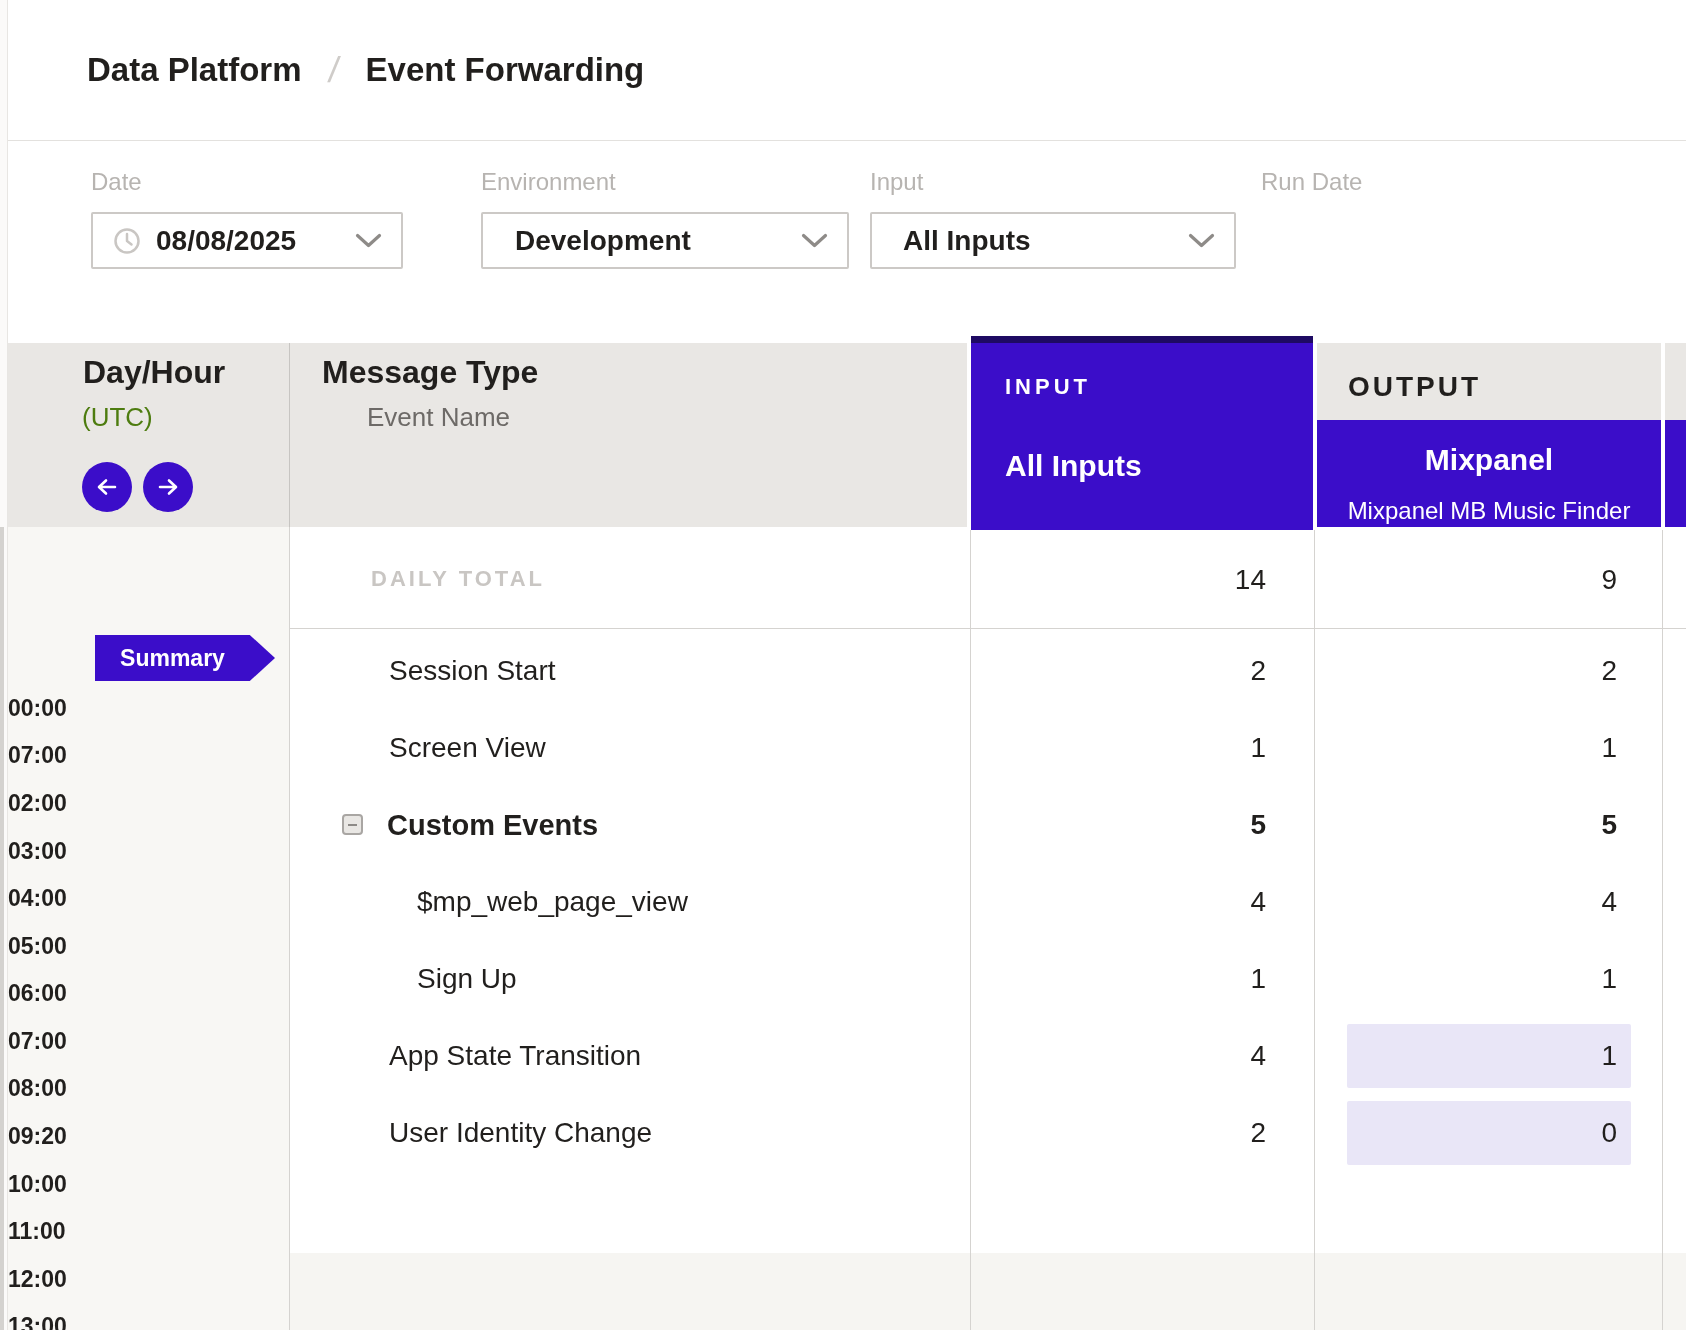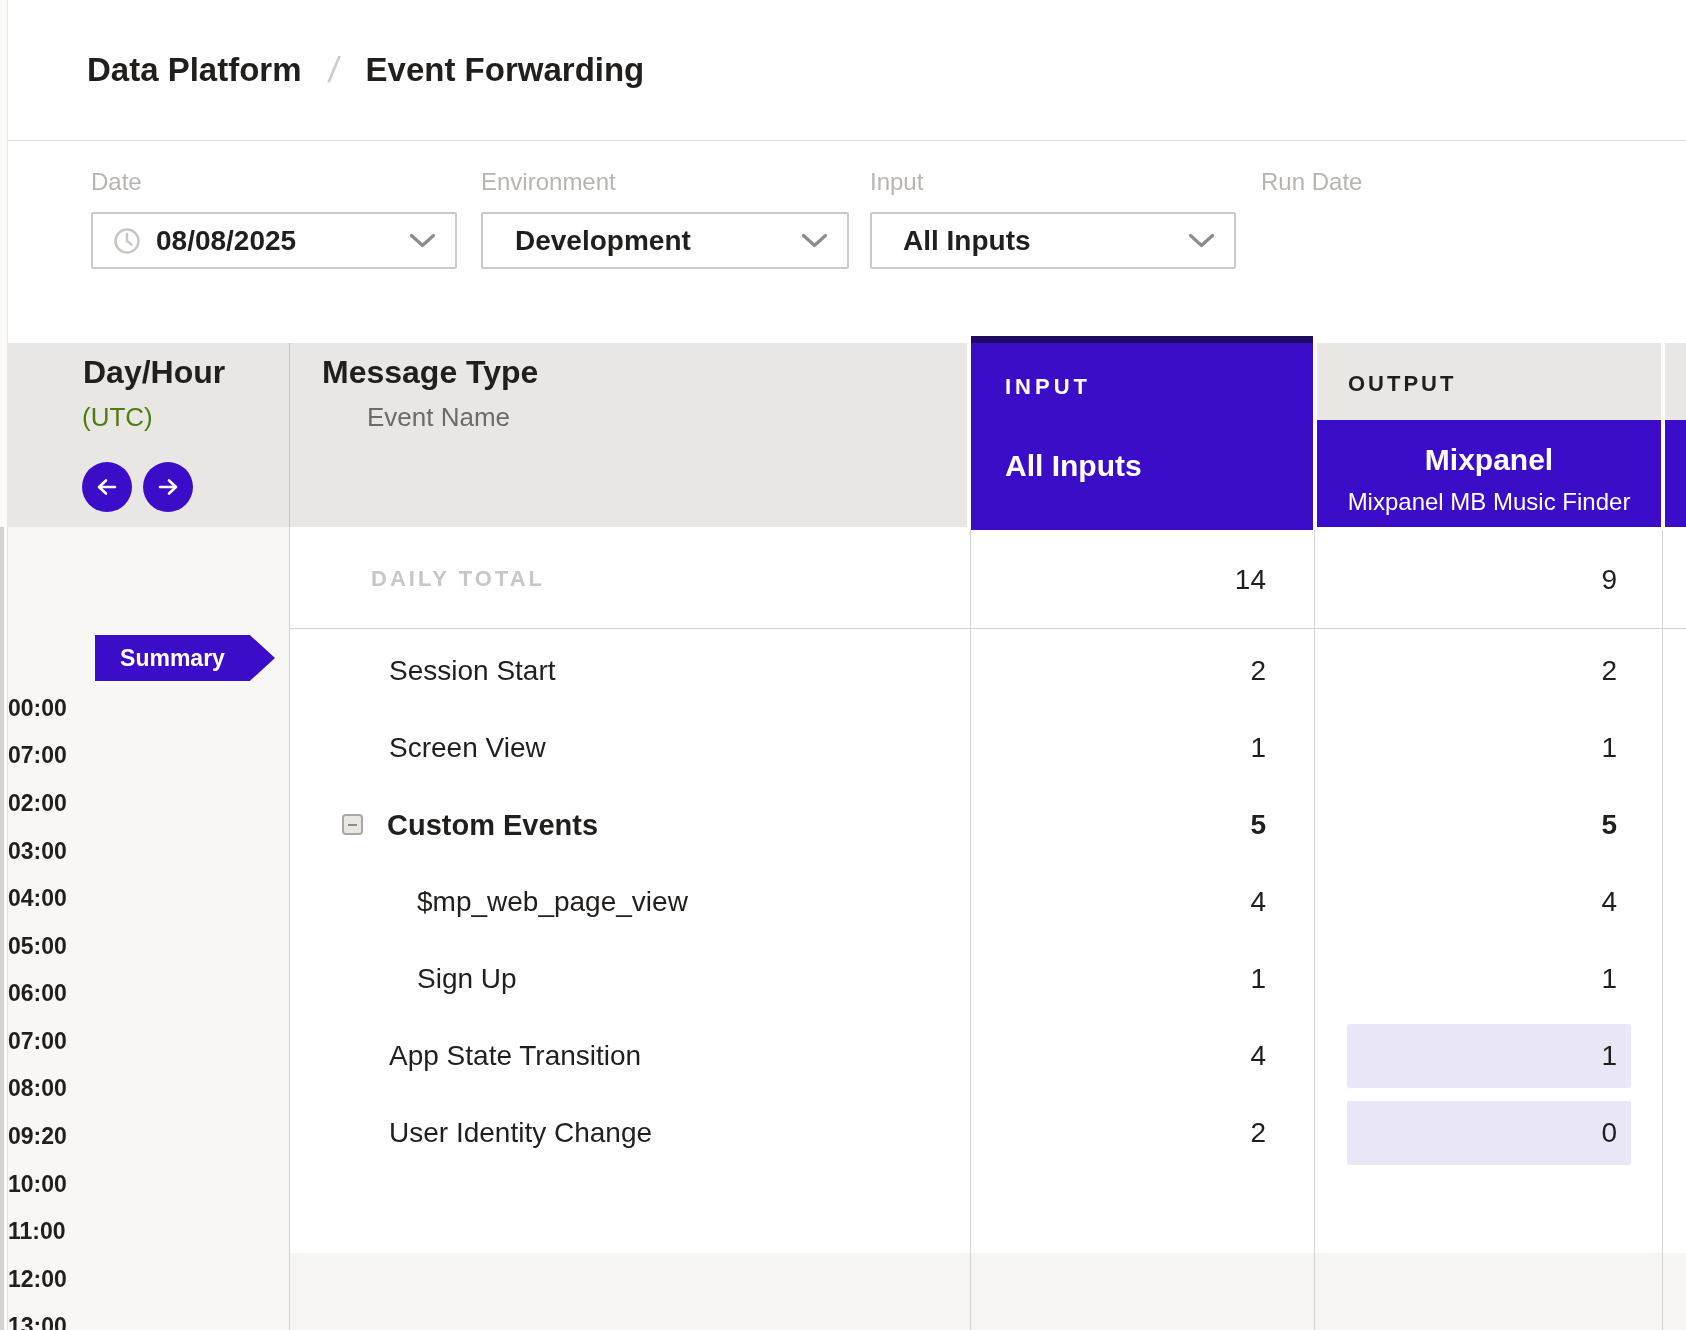--- a/index.html
+++ b/index.html
@@ -33,30 +33,30 @@
 
   
   .band { left:8px; top:343px; width:1678px; height:184px; background:#e9e7e4; }
   .dayhour-title { left:83px; top:354px; font-size:32px; font-weight:700; }
   .dayhour-sub { left:82px; top:402px; font-size:26px; color:#4d7c0f; }
   .nav-circle { width:50px; height:50px; border-radius:50%; background:#3b0dc9; display:flex;
                 align-items:center; justify-content:center; cursor:pointer; }
   .band-divider { left:289px; top:343px; width:1px; height:184px; background:#c7c5c2; }
   .mt-title { left:322px; top:354px; font-size:32px; font-weight:700; }
   .mt-sub { left:367px; top:402px; font-size:26px; color:#6d6a67; }
-  .output-label { left:1348px; top:371px; font-size:22px; font-weight:700; letter-spacing:3px; color:#211f1d; }
+  .output-label { left:1348px; top:371px; font-size:28px; font-weight:700; letter-spacing:3px; color:#211f1d; }
   .seam { top:343px; width:4px; height:184px; background:#ffffff; }
 
   .input-block { left:971px; top:336px; width:342px; height:194px; background:#3b0dc9; border-top:7px solid #1e0a63; }
   .input-label { left:34px; top:31px; font-size:22px; font-weight:700; letter-spacing:4px; color:#fff; position:absolute; }
   .input-name { left:34px; top:106px; font-size:30px; font-weight:700; color:#fff; position:absolute; }
 
   .mix-block { left:1317px; top:420px; width:344px; height:107px; background:#3b0dc9; text-align:center; color:#fff; }
   .mix-name { position:absolute; left:0; width:100%; top:23px; font-size:30px; font-weight:700; }
-  .mix-sub { position:absolute; left:0; width:100%; top:68px; font-size:24px; }
+  .mix-sub { position:absolute; left:0; width:100%; top:77px; font-size:24px; }
   .next-block { left:1665px; top:420px; width:21px; height:107px; background:#3b0dc9; }
 
   
   .sidebar { left:8px; top:527px; width:281px; height:803px; background:#f8f7f4; }
   .summary-tag { left:95px; top:635px; width:180px; height:46px; background:#3b0dc9; cursor:pointer;
                  clip-path:polygon(0 0, 86% 0, 100% 50%, 86% 100%, 0 100%);
                  display:flex; align-items:center; justify-content:center; padding-right:25px;
                  color:#fff; font-size:23px; font-weight:700; }
   .hour { left:8px; width:229px; text-align:left; font-size:23px; font-weight:700; color:#211f1d;
           line-height:32px; cursor:pointer; }
@@ -87,21 +87,21 @@
   <div class="abs gutter-strip"></div>
 
   <div class="abs topbar">
     <span class="crumb">Data Platform</span>
     <span class="crumb-sep">/</span>
     <span class="crumb">Event Forwarding</span>
   </div>
 
   <div class="abs filters">
     <div class="f-label" style="left:83px">Date</div>
-    <div class="f-box" style="left:83px; width:366px; padding-left:20px;">
+    <div class="f-box" style="left:83px; width:312px; padding-left:20px;">
       <span style="margin-right:15px;">
         <svg width="28" height="28" viewBox="0 0 28 28">
           <circle cx="14" cy="14" r="11.5" fill="none" stroke="#c9c6c3" stroke-width="2.5"></circle>
           <path d="M14 14 V7 M14 14 L18.5 17.5" fill="none" stroke="#c9c6c3" stroke-width="2.5" stroke-linecap="round"></path>
         </svg>
       </span>
       <span class="val">08/08/2025</span>
       <span class="chev">
         <svg width="27" height="16" viewBox="0 0 27 16">
             <path d="M2.5 2.5 L13.5 12.5 L24.5 2.5" fill="none" stroke="#8e8b88" stroke-width="3.2" stroke-linecap="round" stroke-linejoin="round"></path>

